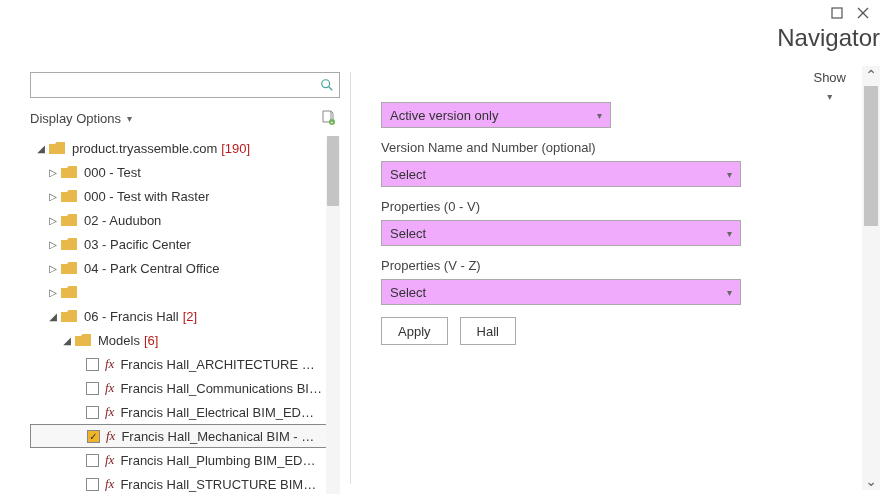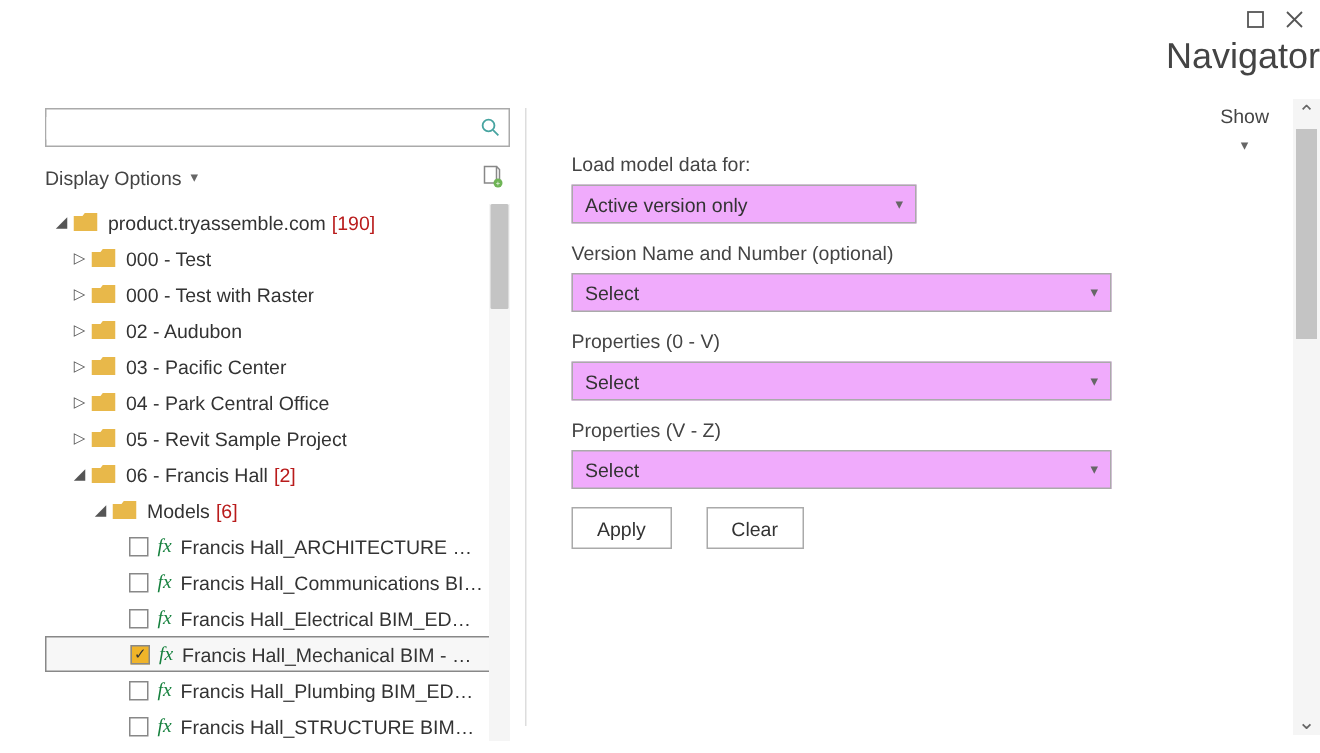--- a/index.html
+++ b/index.html
@@ -20,32 +20,32 @@
 .tree-scrollbar { position: absolute; right: 0; top: 0; bottom: 0; width: 14px; background: #f5f5f5; }
 .tree-thumb { width: 12px; height: 70px; background: #c4c4c4; position: absolute; top: 0; left: 1px; border-radius: 1px; }
 .tree-item { display: flex; align-items: center; height: 24px; white-space: nowrap; overflow: hidden; text-overflow: ellipsis; padding-right: 18px; }
 .tree-item.selected { border: 1px solid #888; background: #f7f7f7; }
 .toggle { width: 14px; display: inline-flex; justify-content: center; color: #555; font-size: 10px; flex-shrink: 0; }
 .toggle.empty { visibility: hidden; }
 .folder { width: 18px; height: 14px; display: inline-flex; align-items: center; justify-content: center; margin-right: 6px; flex-shrink: 0; }
 .folder svg { fill: #e8b84a; }
 .checkbox { width: 13px; height: 13px; border: 1px solid #888; display: inline-flex; align-items: center; justify-content: center; margin-right: 6px; font-size: 10px; flex-shrink: 0; background: #fff; }
 .checkbox.checked { background: #f0b429; border-color: #888; color: #333; }
-.fx { font-style: italic; color: #15803d; margin-right: 6px; font-size: 13px; flex-shrink: 0; font-family: "Segoe UI", serif; }
+.fx { font-style: italic; color: #7f1d1d; margin-right: 6px; font-size: 13px; flex-shrink: 0; font-family: "Segoe UI", serif; }
 .node-label { overflow: hidden; text-overflow: ellipsis; }
 .count { color: #b91c1c; margin-left: 4px; }
 .divider { width: 1px; background: #ddd; margin: 10px 0; }
 .right-panel { flex: 1; padding: 10px 18px 0 30px; position: relative; }
 .show-row { position: absolute; top: 8px; right: 34px; display: flex; align-items: center; gap: 6px; color: #444; cursor: pointer; flex-direction: column; }
 .form-section { margin-top: 30px; }
 .form-label { margin-bottom: 6px; color: #444; }
 .form-select { width: 360px; height: 26px; border: 1px solid #aaa; display: flex; align-items: center; justify-content: space-between; padding: 0 8px; margin-bottom: 12px; background: #f0abfc; cursor: pointer; }
 .form-select.narrow { width: 230px; }
 .form-select .sel-caret { font-size: 10px; color: #666; }
-.button-row { display: flex; gap: 23px; margin-top: 6px; }
+.button-row { display: flex; gap: 12px; margin-top: 6px; }
 .btn { border: 1px solid #aaa; background: #fff; height: 28px; padding: 0 16px; font-size: 13px; cursor: pointer; color: #333; }
 .right-scroll { position: absolute; right: 0; top: 4px; bottom: 4px; width: 18px; background: #f5f5f5; display: flex; flex-direction: column; align-items: center; justify-content: space-between; }
 .scroll-arrow { height: 18px; width: 100%; display: flex; align-items: center; justify-content: center; color: #666; font-size: 14px; cursor: pointer; }
 .right-thumb { position: absolute; top: 20px; width: 14px; height: 140px; background: #c4c4c4; left: 2px; }
 .indent-0 { padding-left: 4px; }
 .indent-1 { padding-left: 16px; }
 .indent-2 { padding-left: 30px; }
 .indent-3 { padding-left: 42px; }
 </style>
 </head>
@@ -151,21 +151,20 @@
             </span>
             <span class="node-label">04 - Park Central Office</span>
           </div>
           <div class="tree-item indent-1">
             <span class="toggle">▷</span>
             <span class="folder">
               <svg width="16" height="12" viewBox="0 0 16 12">
                 <path d="M0 2 L6 2 L7.5 0 L16 0 L16 12 L0 12 Z"></path>
               </svg>
             </span>
-            <span class="node-label">05 - Revit Sample Project</span>
           </div>
         </div>
 
       <div class="tree-item indent-1">
         <span class="toggle">◢</span>
         <span class="folder">
             <svg width="16" height="12" viewBox="0 0 16 12">
               <path d="M0 2 L6 2 L7.5 0 L16 0 L16 12 L0 12 Z"></path>
             </svg>
           </span>
@@ -230,21 +229,20 @@
 
   <div class="divider"></div>
 
   <div class="right-panel">
     <div class="show-row">
       <span>Show</span>
       <span class="caret-down">▾</span>
     </div>
 
     <div class="form-section">
-      <div class="form-label">Load model data for:</div>
       <div class="form-select narrow">
         <span>Active version only</span>
         <span class="sel-caret">▾</span>
       </div>
 
       <div class="form-label">Version Name and Number (optional)</div>
       <div class="form-select">
         <span>Select</span>
         <span class="sel-caret">▾</span>
       </div>
@@ -256,21 +254,21 @@
       </div>
 
       <div class="form-label">Properties (V - Z)</div>
       <div class="form-select">
         <span>Select</span>
         <span class="sel-caret">▾</span>
       </div>
 
       <div class="button-row">
         <button class="btn">Apply</button>
-        <button class="btn">Clear</button>
+        <button class="btn">Hall</button>
       </div>
     </div>
 
     <div class="right-scroll">
       <div class="scroll-arrow">⌃</div>
       <div class="right-thumb"></div>
       <div class="scroll-arrow">⌄</div>
     </div>
   </div>
 </div>

